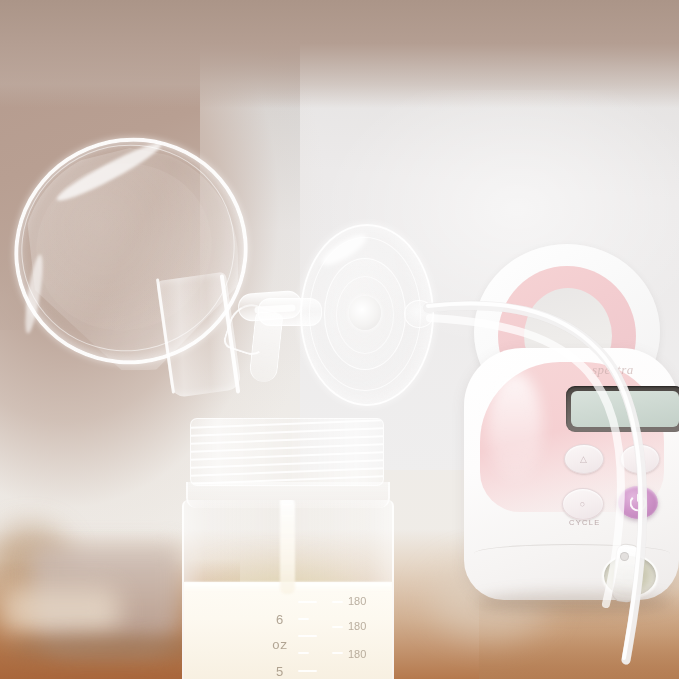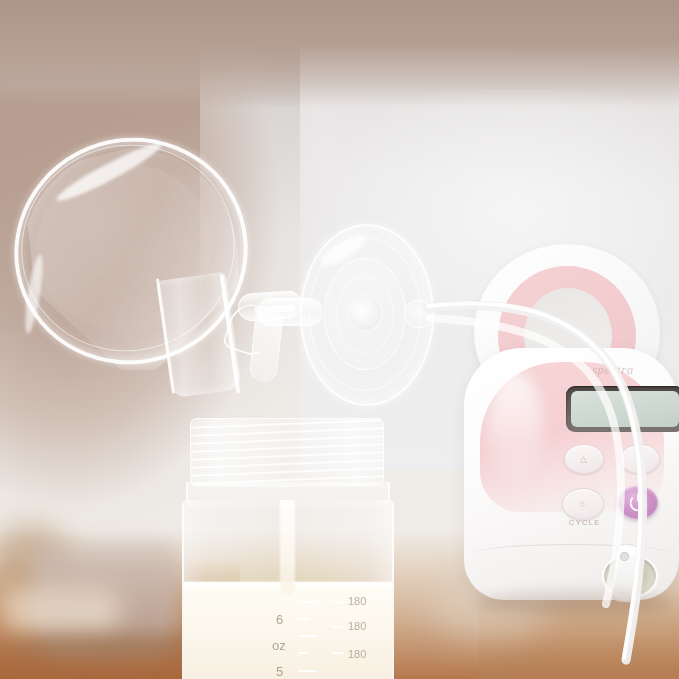--- a/index.html
+++ b/index.html
@@ -355,21 +355,21 @@
     <div class="bottle-body">
       <div class="milk-stream-up"></div>
       <div class="milk">
         <div class="milk-top"></div>
       </div>
       <div class="milk-stream"></div>
 
       <div class="scale">
 
         <span class="oz-num" style="left:0px;  top:16px;">6</span>
-        <span class="oz-num" style="left:-4px; top:42px;">oz</span>
+        <span class="oz-num" style="left:-4px; top:42px;font-family:Liberation Mono, monospace;">oz</span>
         <span class="oz-num" style="left:0px;  top:68px;">5</span>
 
         <div class="tick tick-m" style="left:22px; top:5px;"></div>
         <div class="tick tick-s" style="left:22px; top:22px;"></div>
         <div class="tick tick-m" style="left:22px; top:39px;"></div>
         <div class="tick tick-s" style="left:22px; top:56px;"></div>
         <div class="tick tick-m" style="left:22px; top:74px;"></div>
 
         <div class="tick tick-s" style="left:56px; top:5px;"></div>
         <div class="tick tick-s" style="left:56px; top:30px;"></div>

